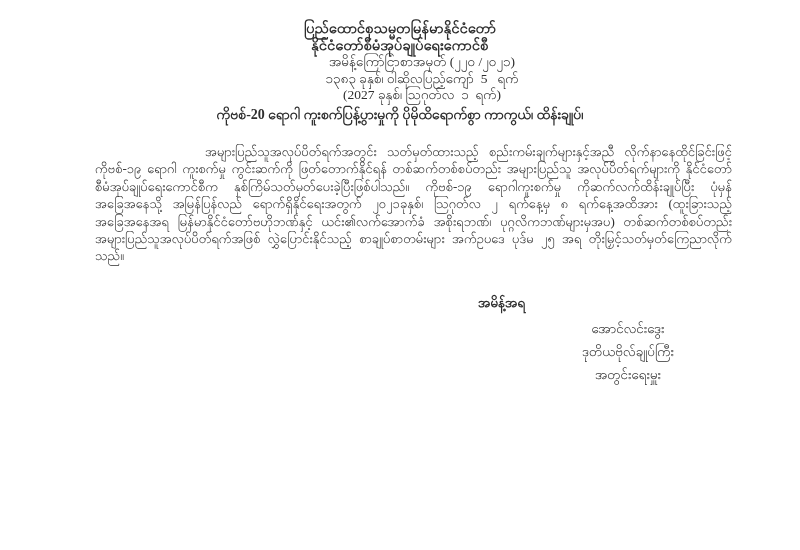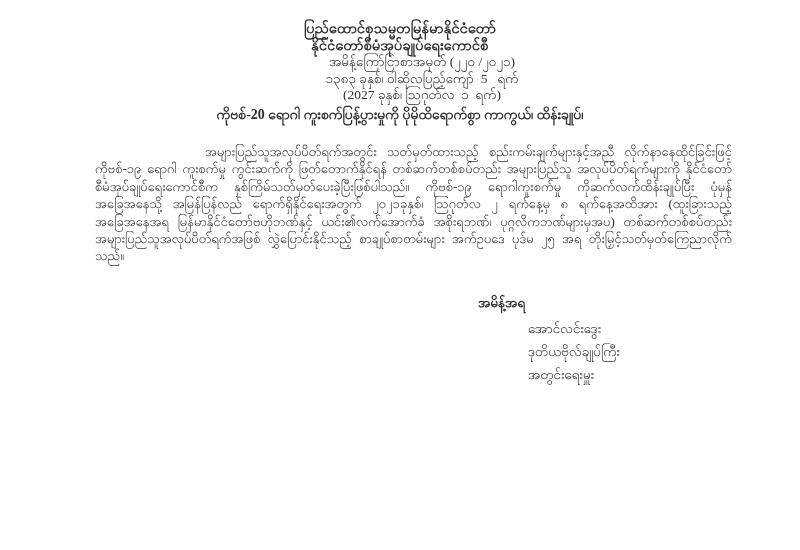--- a/index.html
+++ b/index.html
@@ -69,20 +69,21 @@
     top: 294px;
     left: 478px;
     font-size: 13.5px;
     font-weight: bold;
   }
   .sig-block {
     position: absolute;
     top: 317px;
     left: 528px;
     width: 200px;
+    text-align: center;
     font-size: 13.5px;
   }
   .sig-block .sig-line {
     line-height: 23px;
   }
 </style>
 </head>
 <body>
 
 <div class="page">

